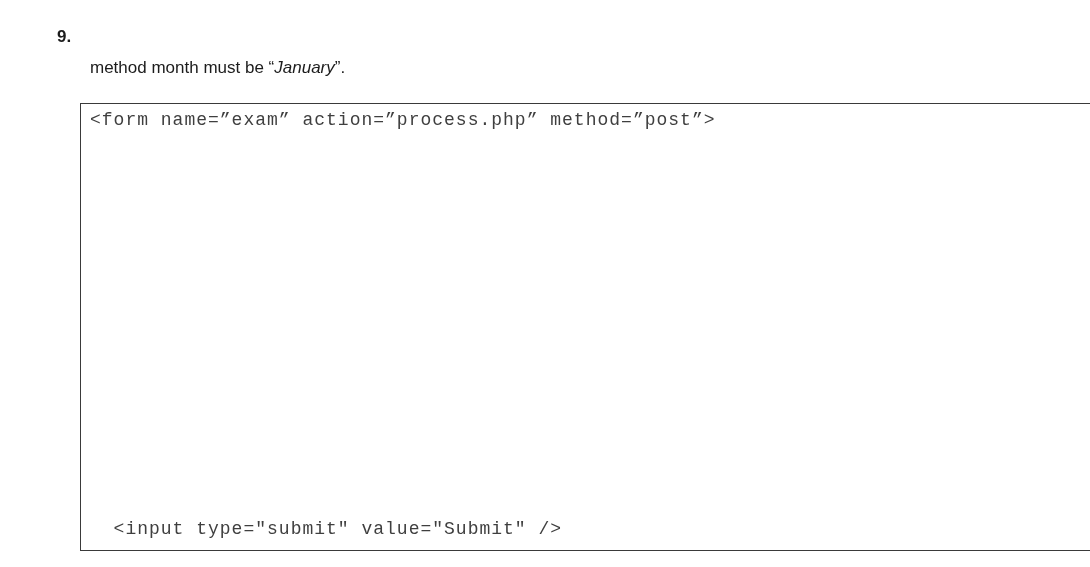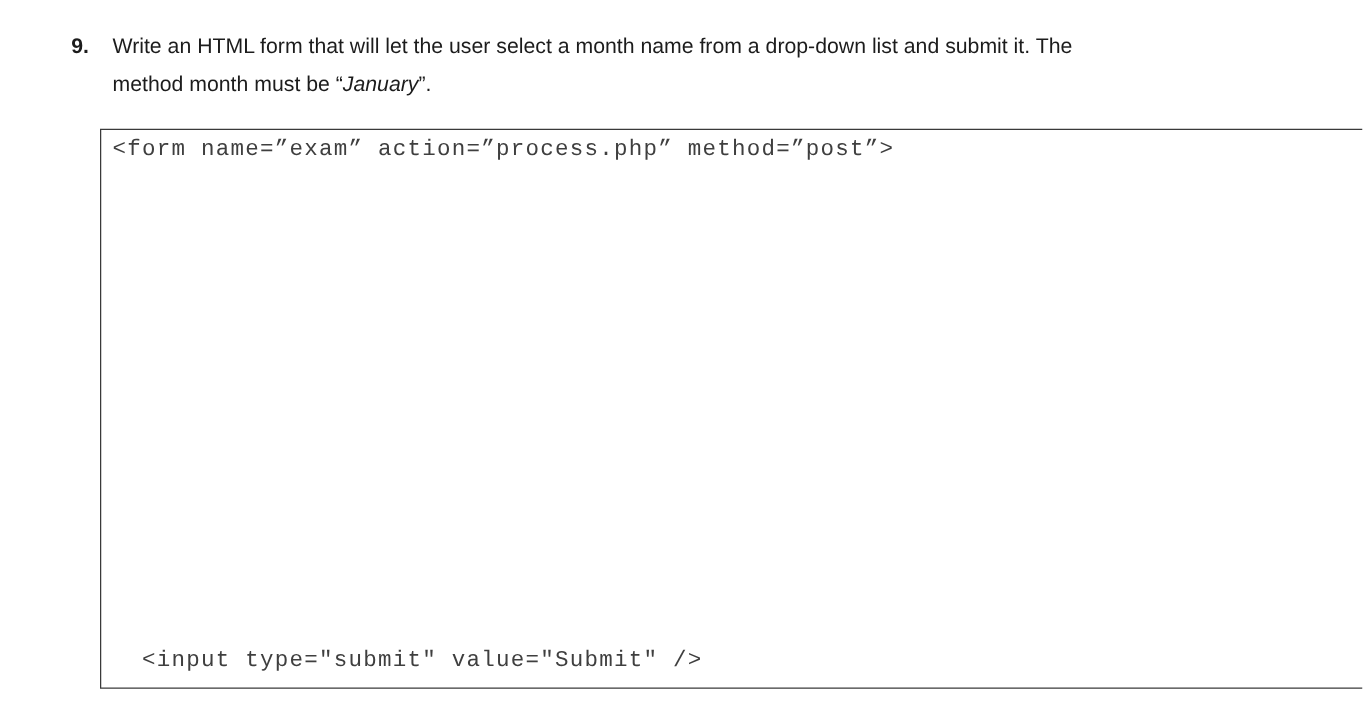--- a/index.html
+++ b/index.html
@@ -61,21 +61,21 @@
   }
 </style>
 </head>
 <body>
 
 <div class="page">
 
   <div class="question">
     <span class="qnum">9.</span>
     <div class="qtext">
-      <span>Write an HTML form that will let the user select a month name from a drop-down list and submit it. The</span><br>
+      <br>
       <span>method month must be “</span><i>January</i><span>”.</span>
     </div>
   </div>
 
   <div class="code-box">
     <div>
       <div class="code-line">&lt;form name=”exam” action=”process.php” method=”post”&gt;</div>
     </div>
     <div>
       <div class="code-line">  &lt;input type="submit" value="Submit" /&gt;</div>

